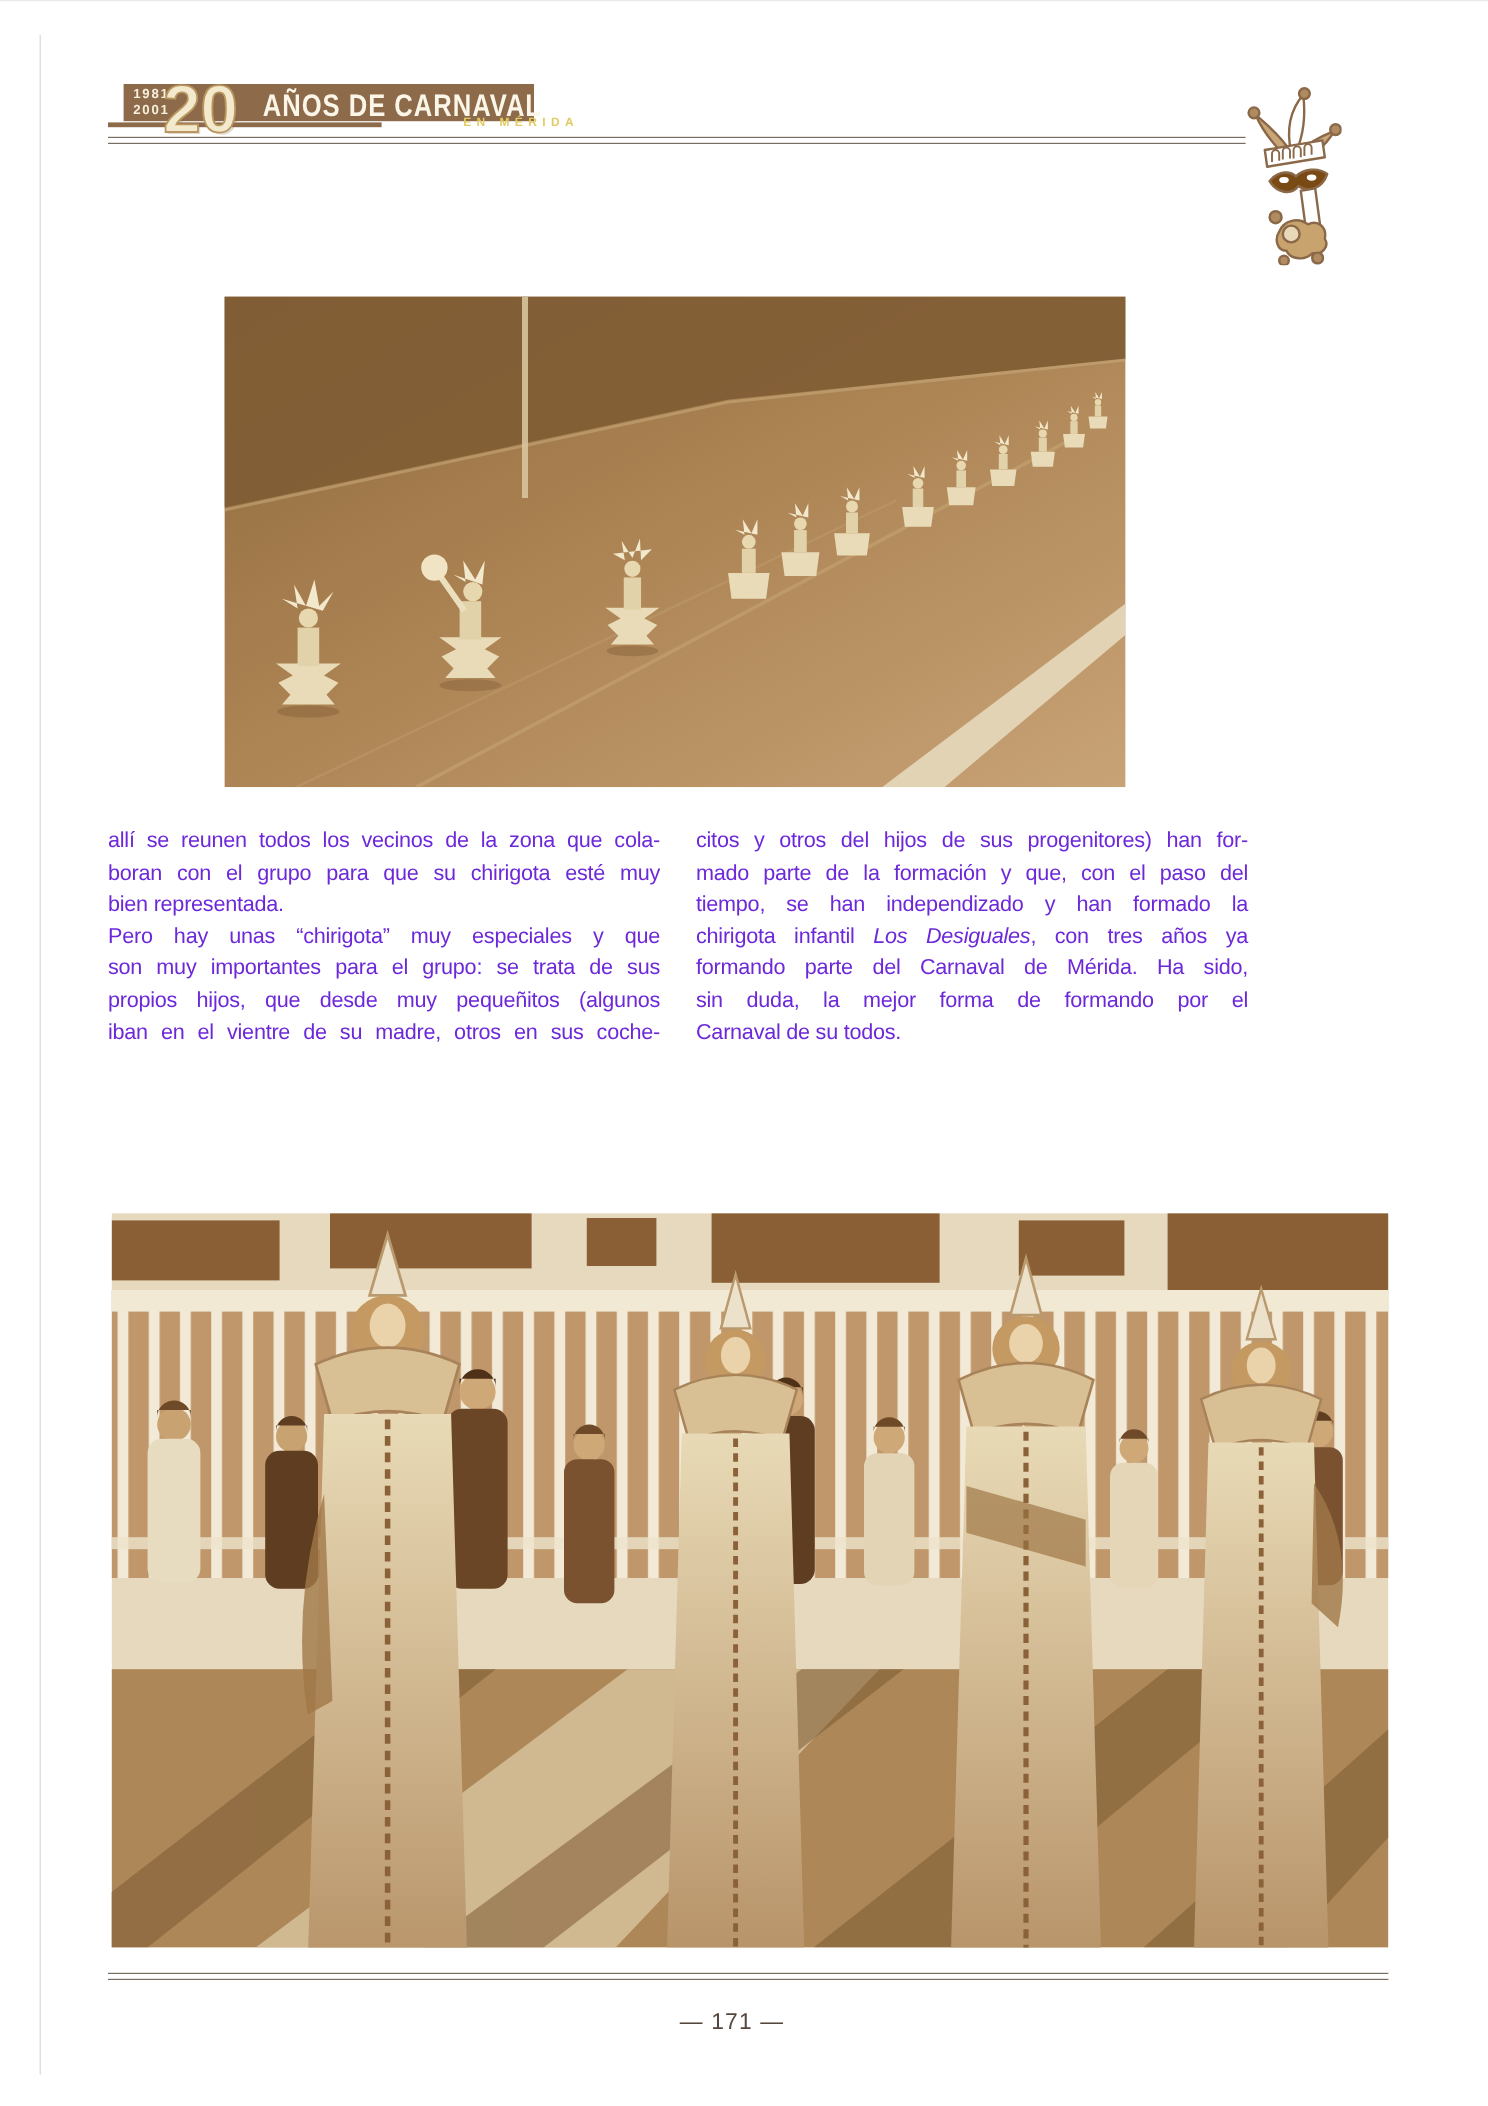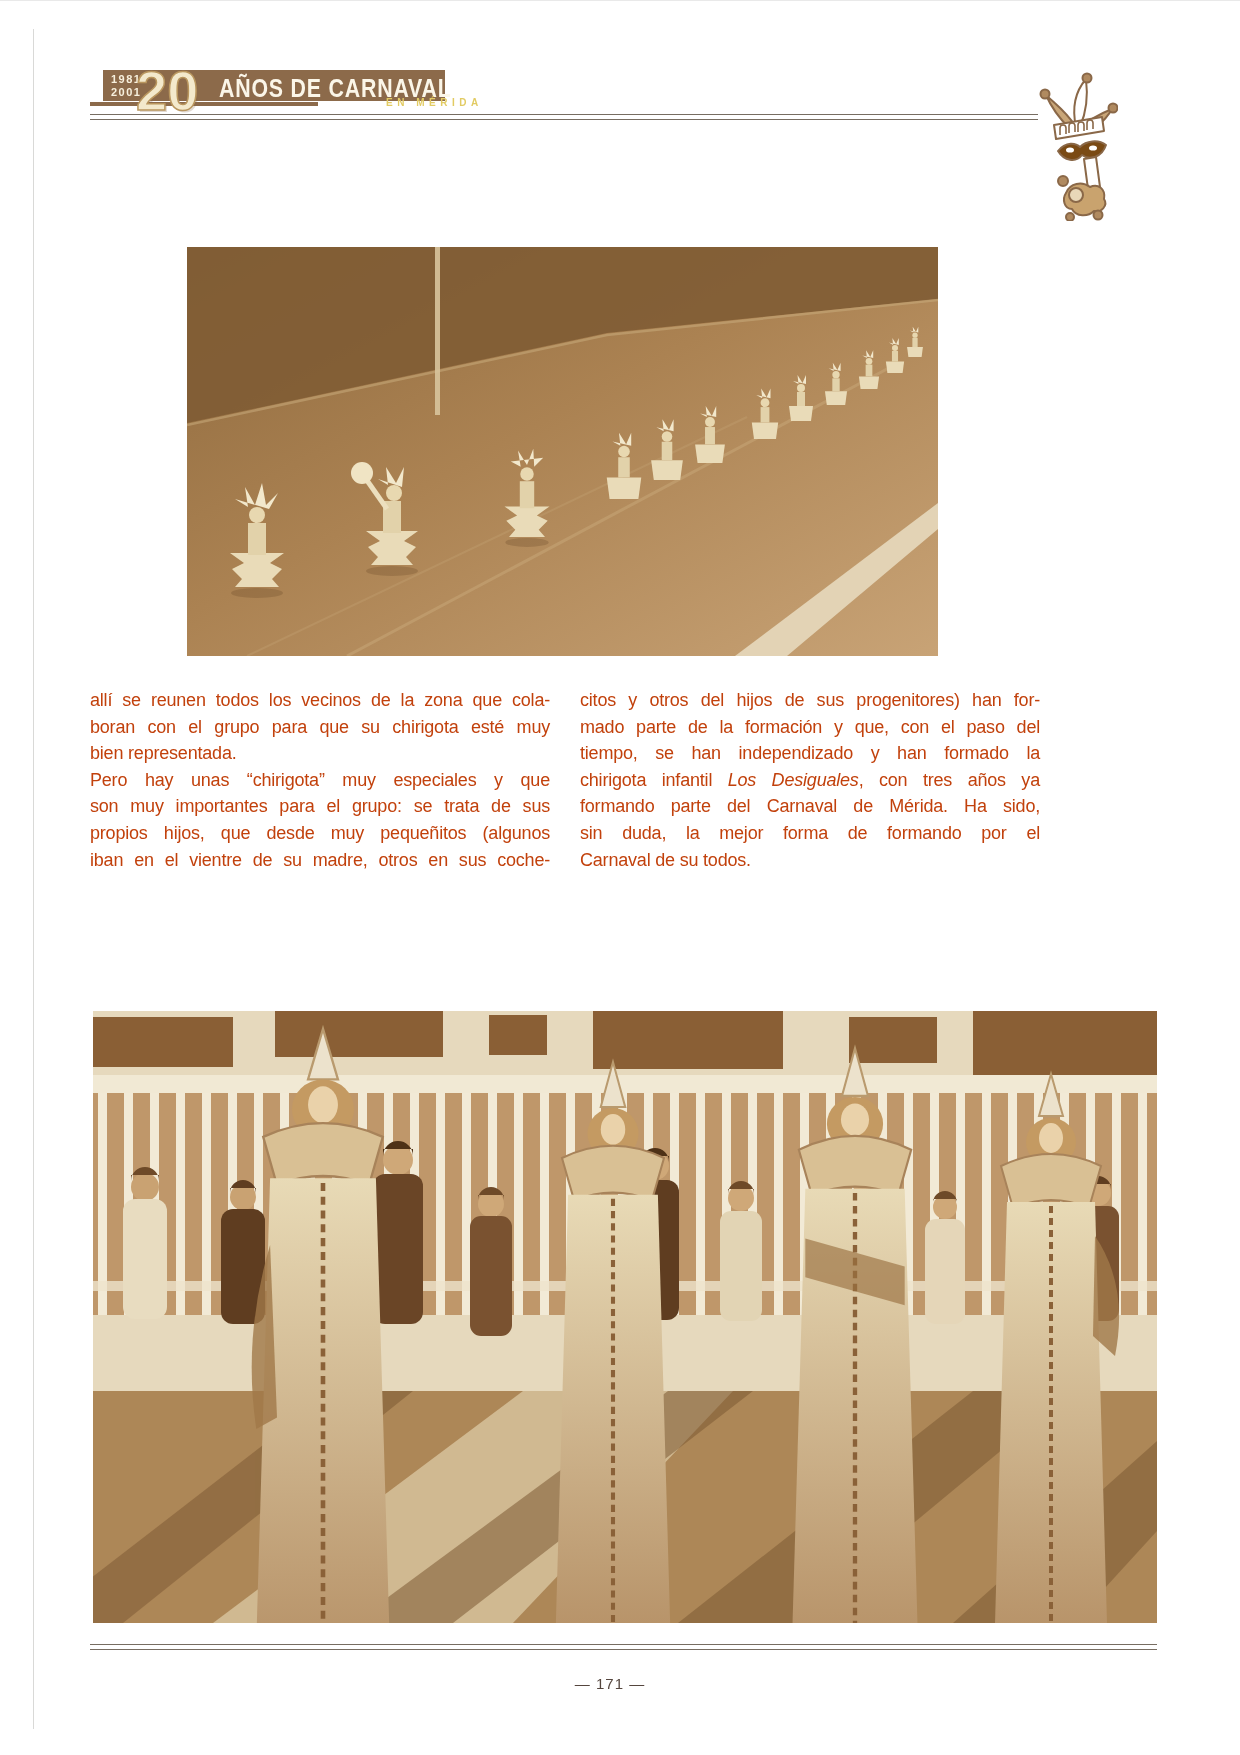--- a/index.html
+++ b/index.html
@@ -29,28 +29,28 @@
   .jester{position:absolute;left:1036px;top:70px;width:82px;height:150px;}
 
   
   .photo-top{position:absolute;left:187px;top:246px;width:751px;height:409px;}
   .photo-bottom{position:absolute;left:93px;top:1010px;width:1064px;height:612px;}
   .photo-top svg,.photo-bottom svg{display:block;width:100%;height:100%;}
 
   
   .text-area{position:absolute;left:90px;top:686px;width:950px;display:flex;gap:30px;}
   .tcol{width:460px;}
-  .tline{font-size:18px;line-height:26.6px;color:#c2410c;letter-spacing:-0.2px;
+  .tline{font-size:18px;line-height:26.6px;color:#6d28d9;letter-spacing:-0.2px;
          text-align:justify;text-align-last:justify;}
   .tline.short{text-align:left;text-align-last:left;}
   .tline i{}
 
   
   .footer{position:absolute;left:0;top:1674px;width:1220px;text-align:center;
-          font-size:15px;color:#55463e;letter-spacing:1px;}
+          font-size:19px;color:#55463e;letter-spacing:1px;}
 </style>
 </head>
 <body>
 
 <div id="page">
   <div class="scan-line"></div>
 
   <div class="badge">
     <div class="badge-years">
       <div>1981</div>

